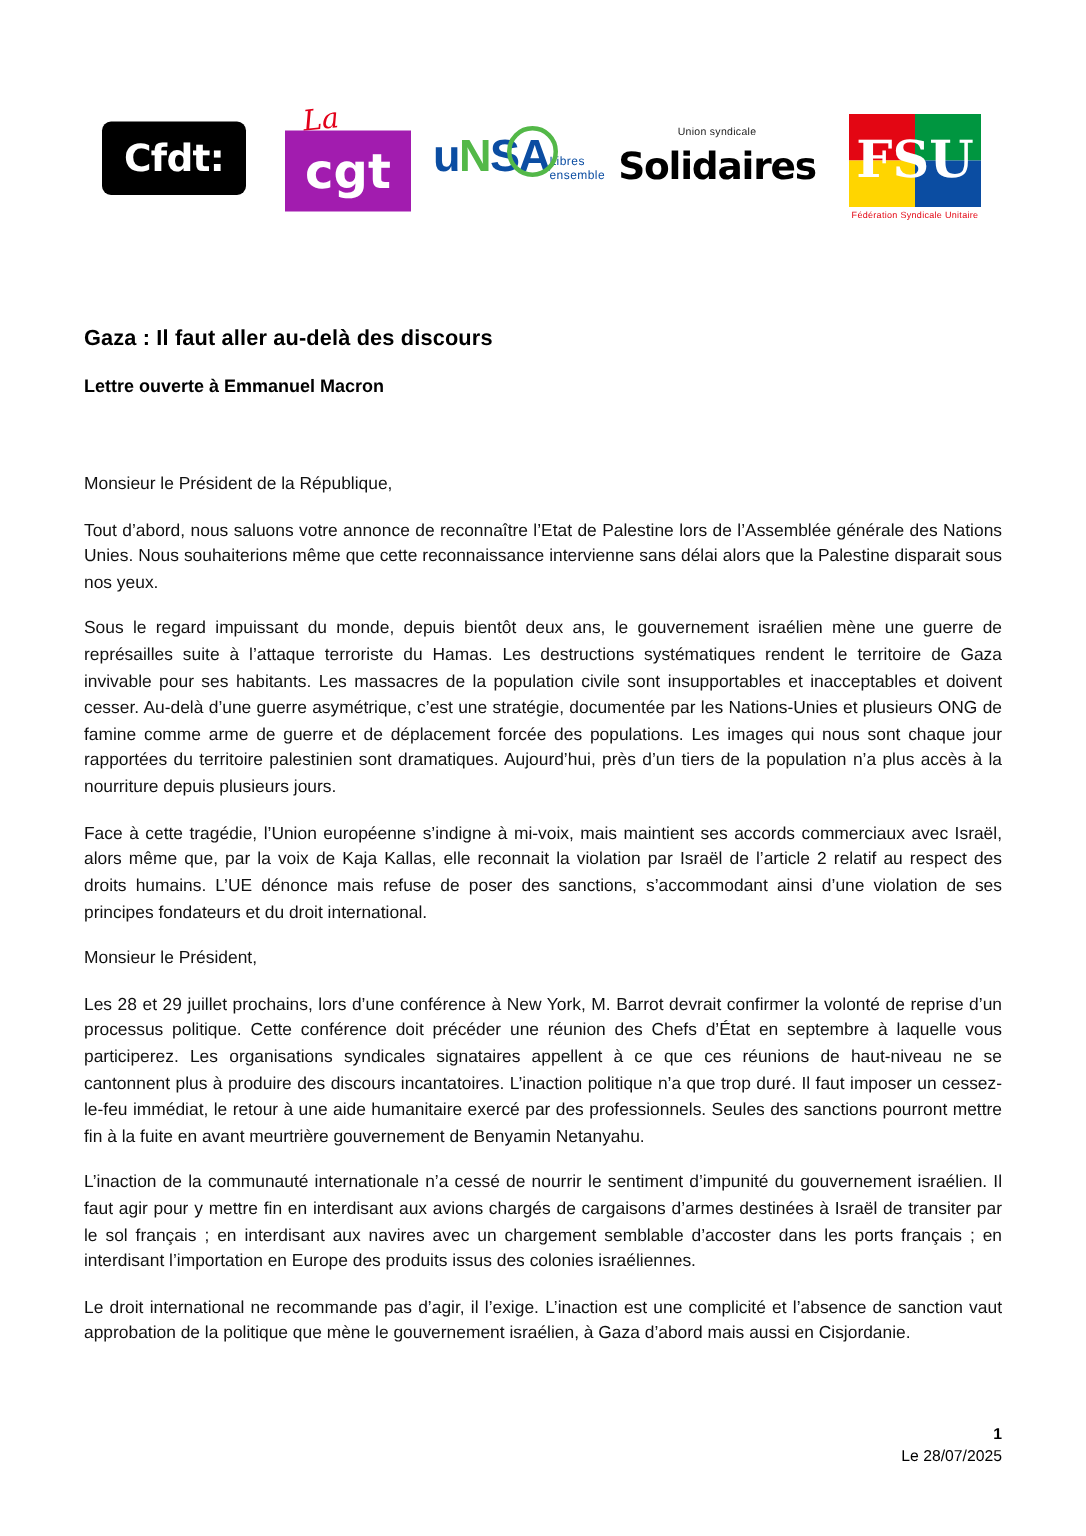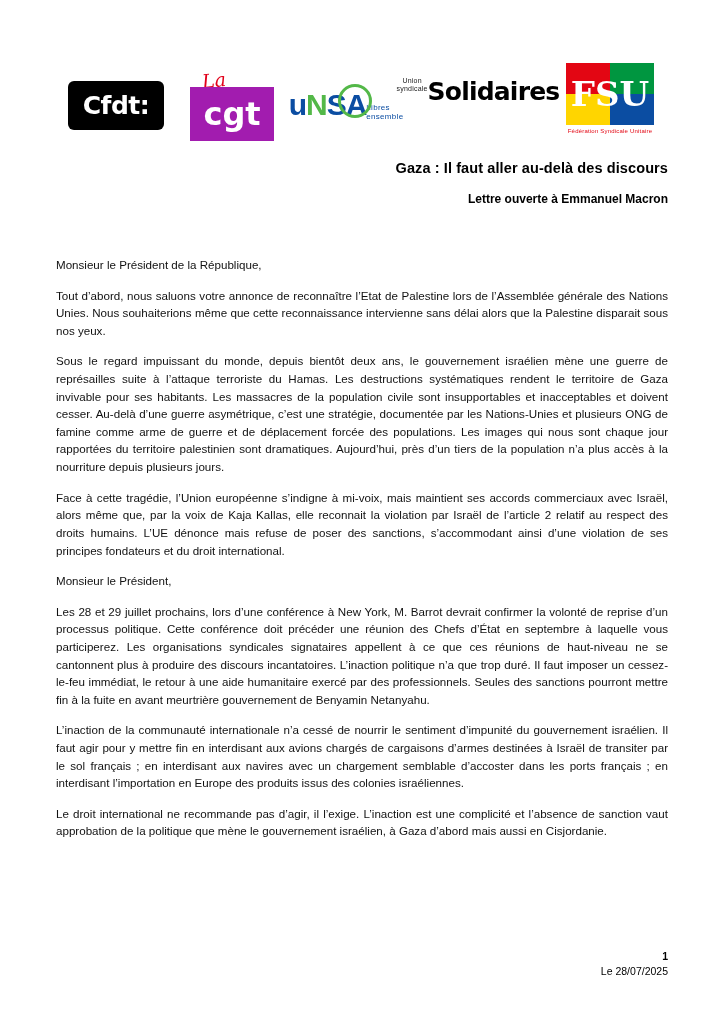--- a/index.html
+++ b/index.html
@@ -121,21 +121,22 @@
     color: #0B4DA2;
     margin-top: 14px;
     letter-spacing: 0.3px;
   }
 
   
   .logo-solidaires {
     width: 120px;
     height: 56px;
     display: flex;
-    flex-direction: row;
+    flex-direction: column;
+    align-items: center;
     justify-content: center;
   }
   .logo-solidaires .small {
     font-size: 7px;
     color: #1a1a1a;
     line-height: 1.15;
     letter-spacing: 0.2px;
     text-align: center;
     margin-bottom: 2px;
   }
@@ -147,20 +148,21 @@
     font-family: "DejaVu Sans", sans-serif;
   }
 
   
   .logo-fsu {
     width: 92px;
     height: 84px;
     display: flex;
     flex-direction: column;
     align-items: center;
+    justify-content: flex-end;
   }
   .logo-fsu .grid {
     width: 88px;
     height: 62px;
     position: relative;
   }
   .logo-fsu .q {
     position: absolute;
     width: 44px;
     height: 31px;
@@ -183,21 +185,22 @@
   }
   .logo-fsu .cap {
     font-size: 6px;
     color: #E30613;
     margin-top: 3px;
     letter-spacing: 0.2px;
   }
 
   
   .title-block {
-    text-align: right;
+    text-align: left;
+    margin-top: 58px;
   }
   .doc-title {
     font-size: 14.5px;
     font-weight: bold;
     color: #000;
     letter-spacing: 0.1px;
   }
   .doc-subtitle {
     font-size: 12px;
     font-weight: bold;

